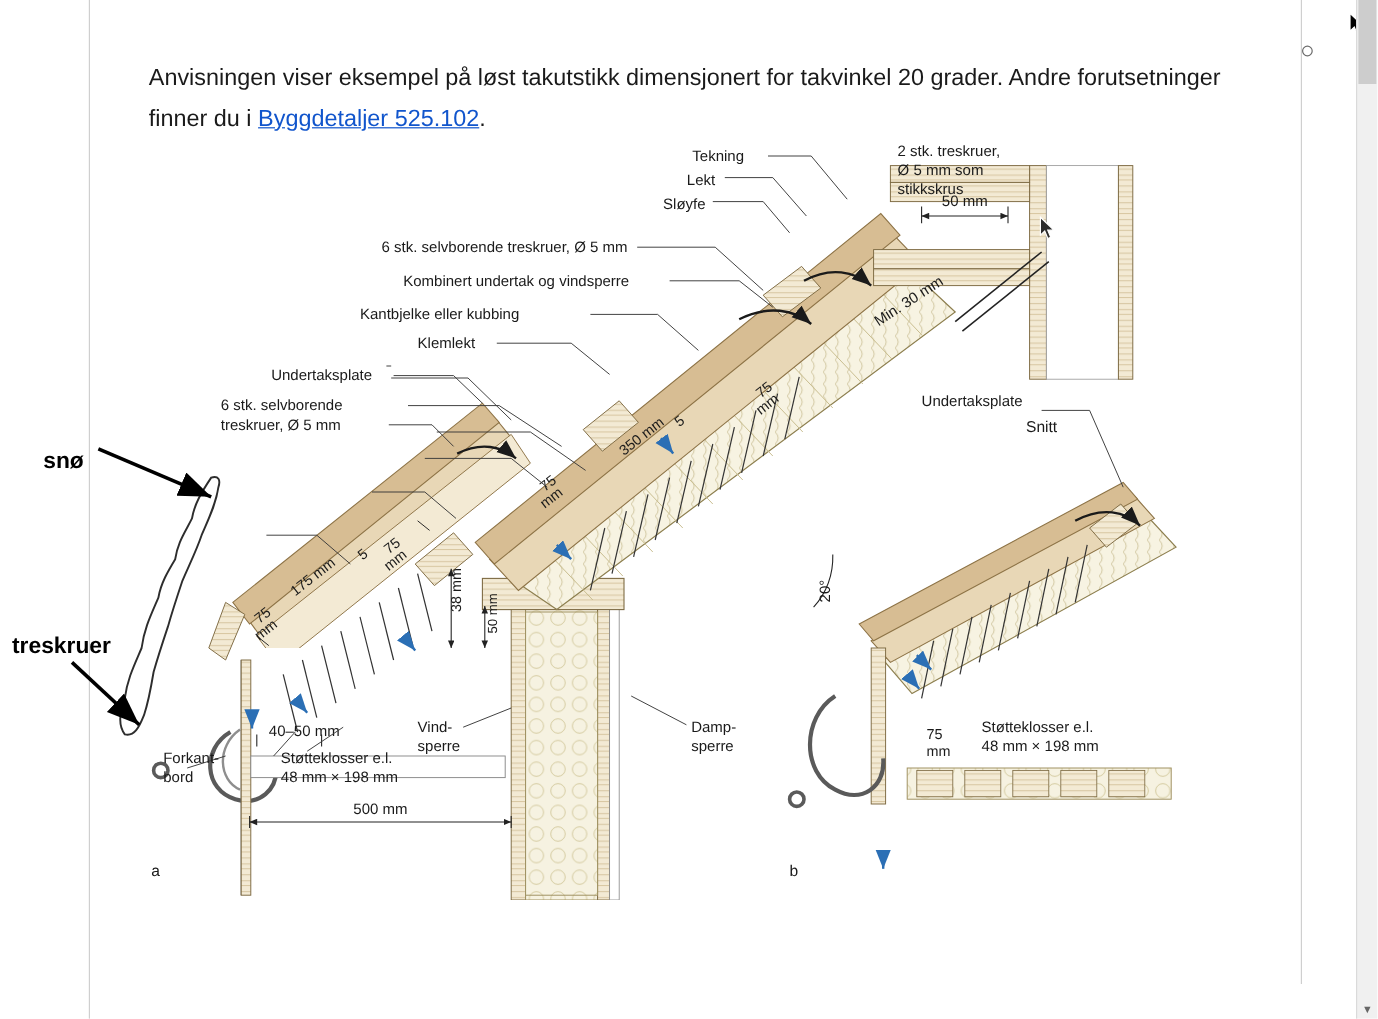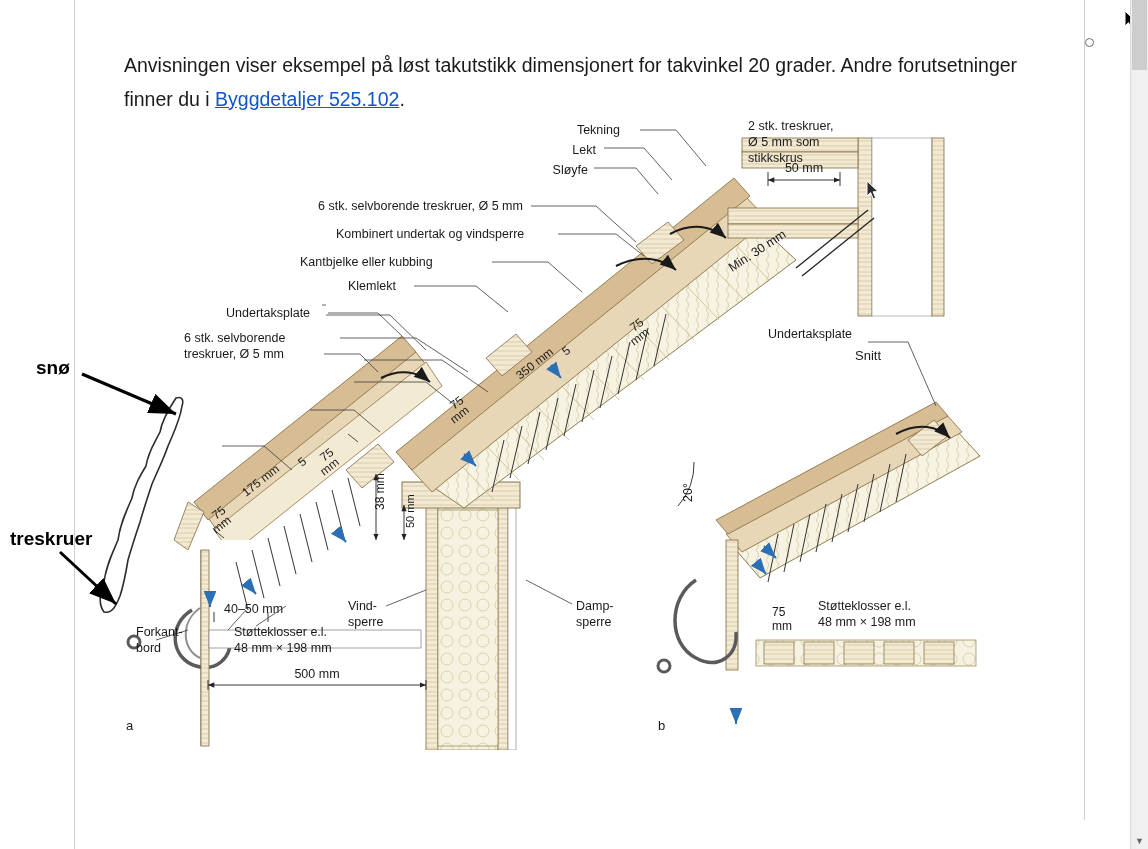--- a/index.html
+++ b/index.html
@@ -108,21 +108,21 @@
   #figure svg { display: block; }
 
   
   .annot {
     position: absolute;
     font-family: "Liberation Sans", sans-serif;
     font-weight: bold;
     font-size: 19px;
     color: #000;
   }
-  #annot-sno { left: 36px; top: 357px; }
+  #annot-sno { left: 36px; top: 374px; }
   #annot-istapper { left: 10px; top: 528px; }
 
   .fig-label {
     font-family: "Liberation Sans", sans-serif;
     fill: #1a1a1a;
   }
 </style>
 </head>
 <body>
 

